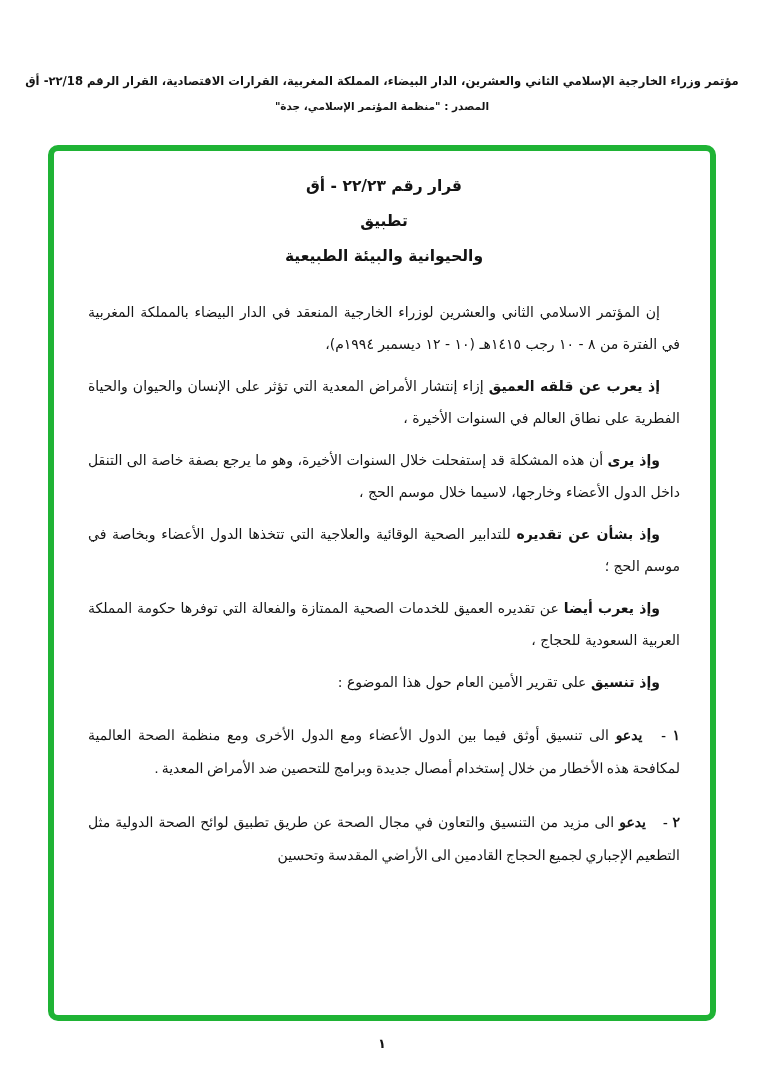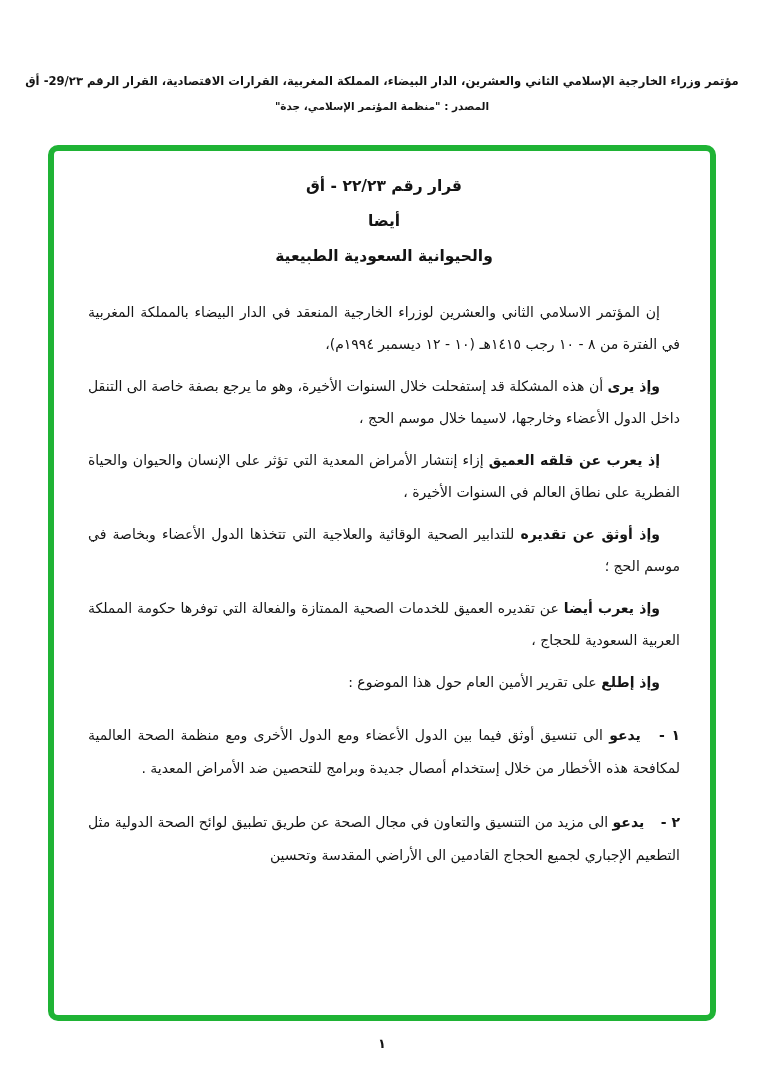--- a/index.html
+++ b/index.html
@@ -82,20 +82,21 @@
   .para .lead {
     font-weight: 700;
   }
 
   
   .item {
     margin: 21px 0 0 0;
     line-height: 33px;
     text-align: justify;
     text-indent: 0;
+    font-family: Liberation Serif, serif;
   }
   .item .item-num {
     font-weight: 700;
     margin-left: 12px;
   }
   .item .lead {
     font-weight: 700;
   }
 
   
@@ -105,61 +106,61 @@
     left: 0;
     right: 0;
     text-align: center;
     font-size: 13px;
     font-weight: 700;
   }
 </style>
 </head>
 <body>
 
-<div class="hdr-line1">مؤتمر وزراء الخارجية الإسلامي الثاني والعشرين، الدار البيضاء، المملكة المغربية، القرارات الاقتصادية، القرار الرقم 29/٢٣- أق</div>
+<div class="hdr-line1">مؤتمر وزراء الخارجية الإسلامي الثاني والعشرين، الدار البيضاء، المملكة المغربية، القرارات الاقتصادية، القرار الرقم ٢٢/18- أق</div>
 
 <div class="hdr-line2">المصدر :  "منظمة المؤتمر الإسلامي، جدة"</div>
 
 <div class="doc-frame" style="border-color: rgb(31, 179, 53);">
   <div class="doc-content">
 
     <div class="title-block">
       <div>قرار رقم ٢٢/٢٣ - أق</div>
-      <div>أيضا</div>
-      <div>والحيوانية السعودية الطبيعية</div>
+      <div>تطبيق</div>
+      <div>والحيوانية والبيئة الطبيعية</div>
     </div>
 
     <div class="body-text">
 
       <p class="para">
         <span>إن المؤتمر الاسلامي الثاني والعشرين لوزراء الخارجية المنعقد في الدار البيضاء بالمملكة المغربية في الفترة من ٨ - ١٠ رجب ١٤١٥هـ (١٠ - ١٢ ديسمبر ١٩٩٤م)،</span>
       </p>
 
       <p class="para">
+        <span class="lead">إذ يعرب عن قلقه العميق</span>
+        <span>إزاء إنتشار الأمراض المعدية التي تؤثر على الإنسان والحيوان والحياة الفطرية على نطاق العالم في السنوات الأخيرة ،</span>
+      </p>
+
+      <p class="para">
         <span class="lead">وإذ يرى</span>
         <span>أن هذه المشكلة قد إستفحلت خلال السنوات الأخيرة، وهو ما يرجع بصفة خاصة الى التنقل داخل الدول الأعضاء وخارجها، لاسيما خلال موسم الحج ،</span>
       </p>
 
       <p class="para">
-        <span class="lead">إذ يعرب عن قلقه العميق</span>
-        <span>إزاء إنتشار الأمراض المعدية التي تؤثر على الإنسان والحيوان والحياة الفطرية على نطاق العالم في السنوات الأخيرة ،</span>
-      </p>
-
-      <p class="para">
-        <span class="lead">وإذ أوثق عن تقديره</span>
+        <span class="lead">وإذ بشأن عن تقديره</span>
         <span>للتدابير الصحية الوقائية والعلاجية التي تتخذها الدول الأعضاء وبخاصة في موسم الحج ؛</span>
       </p>
 
       <p class="para">
         <span class="lead">وإذ يعرب أيضا</span>
         <span>عن تقديره العميق للخدمات الصحية الممتازة والفعالة التي توفرها حكومة المملكة العربية السعودية للحجاج ،</span>
       </p>
 
       <p class="para">
-        <span class="lead">وإذ إطلع</span>
+        <span class="lead">وإذ تنسيق</span>
         <span>على تقرير الأمين العام حول هذا الموضوع :</span>
       </p>
 
       <p class="item">
         <span class="item-num">١ -</span>
         <span class="lead">يدعو</span>
         <span>الى تنسيق أوثق فيما بين الدول الأعضاء ومع الدول الأخرى ومع منظمة الصحة العالمية لمكافحة هذه الأخطار من خلال إستخدام أمصال جديدة وبرامج للتحصين ضد الأمراض المعدية .</span>
       </p>
 
       <p class="item">

